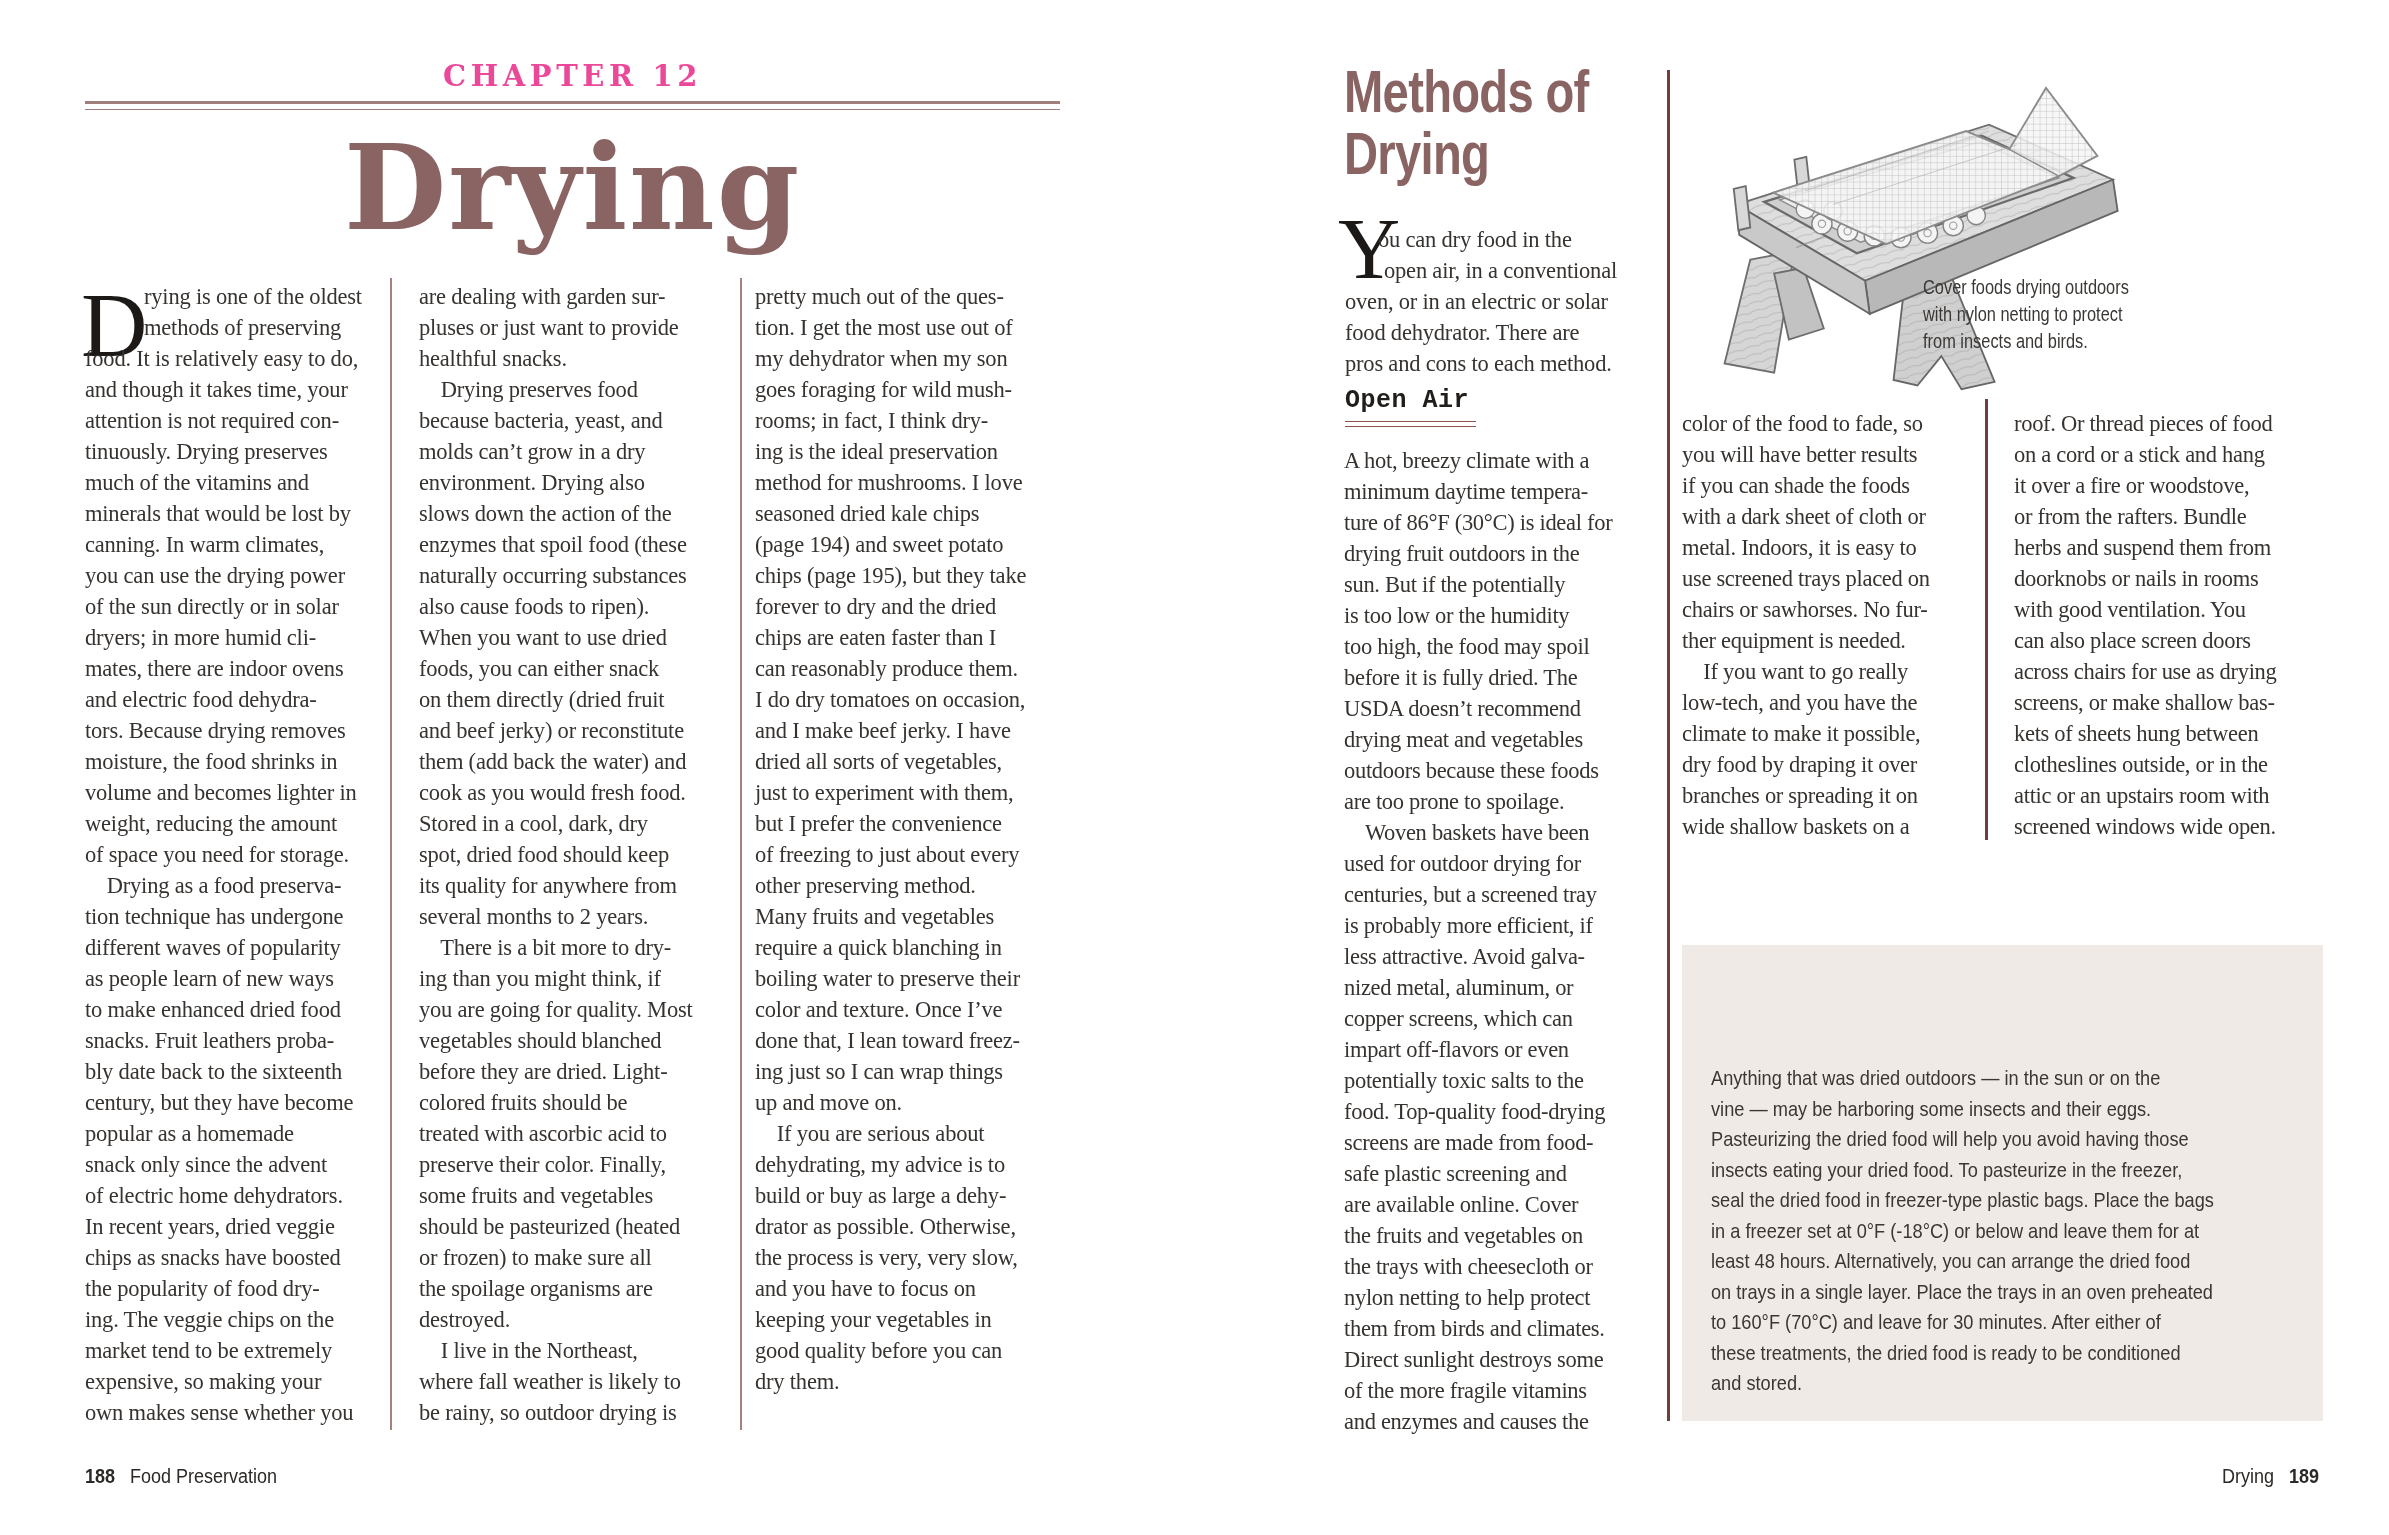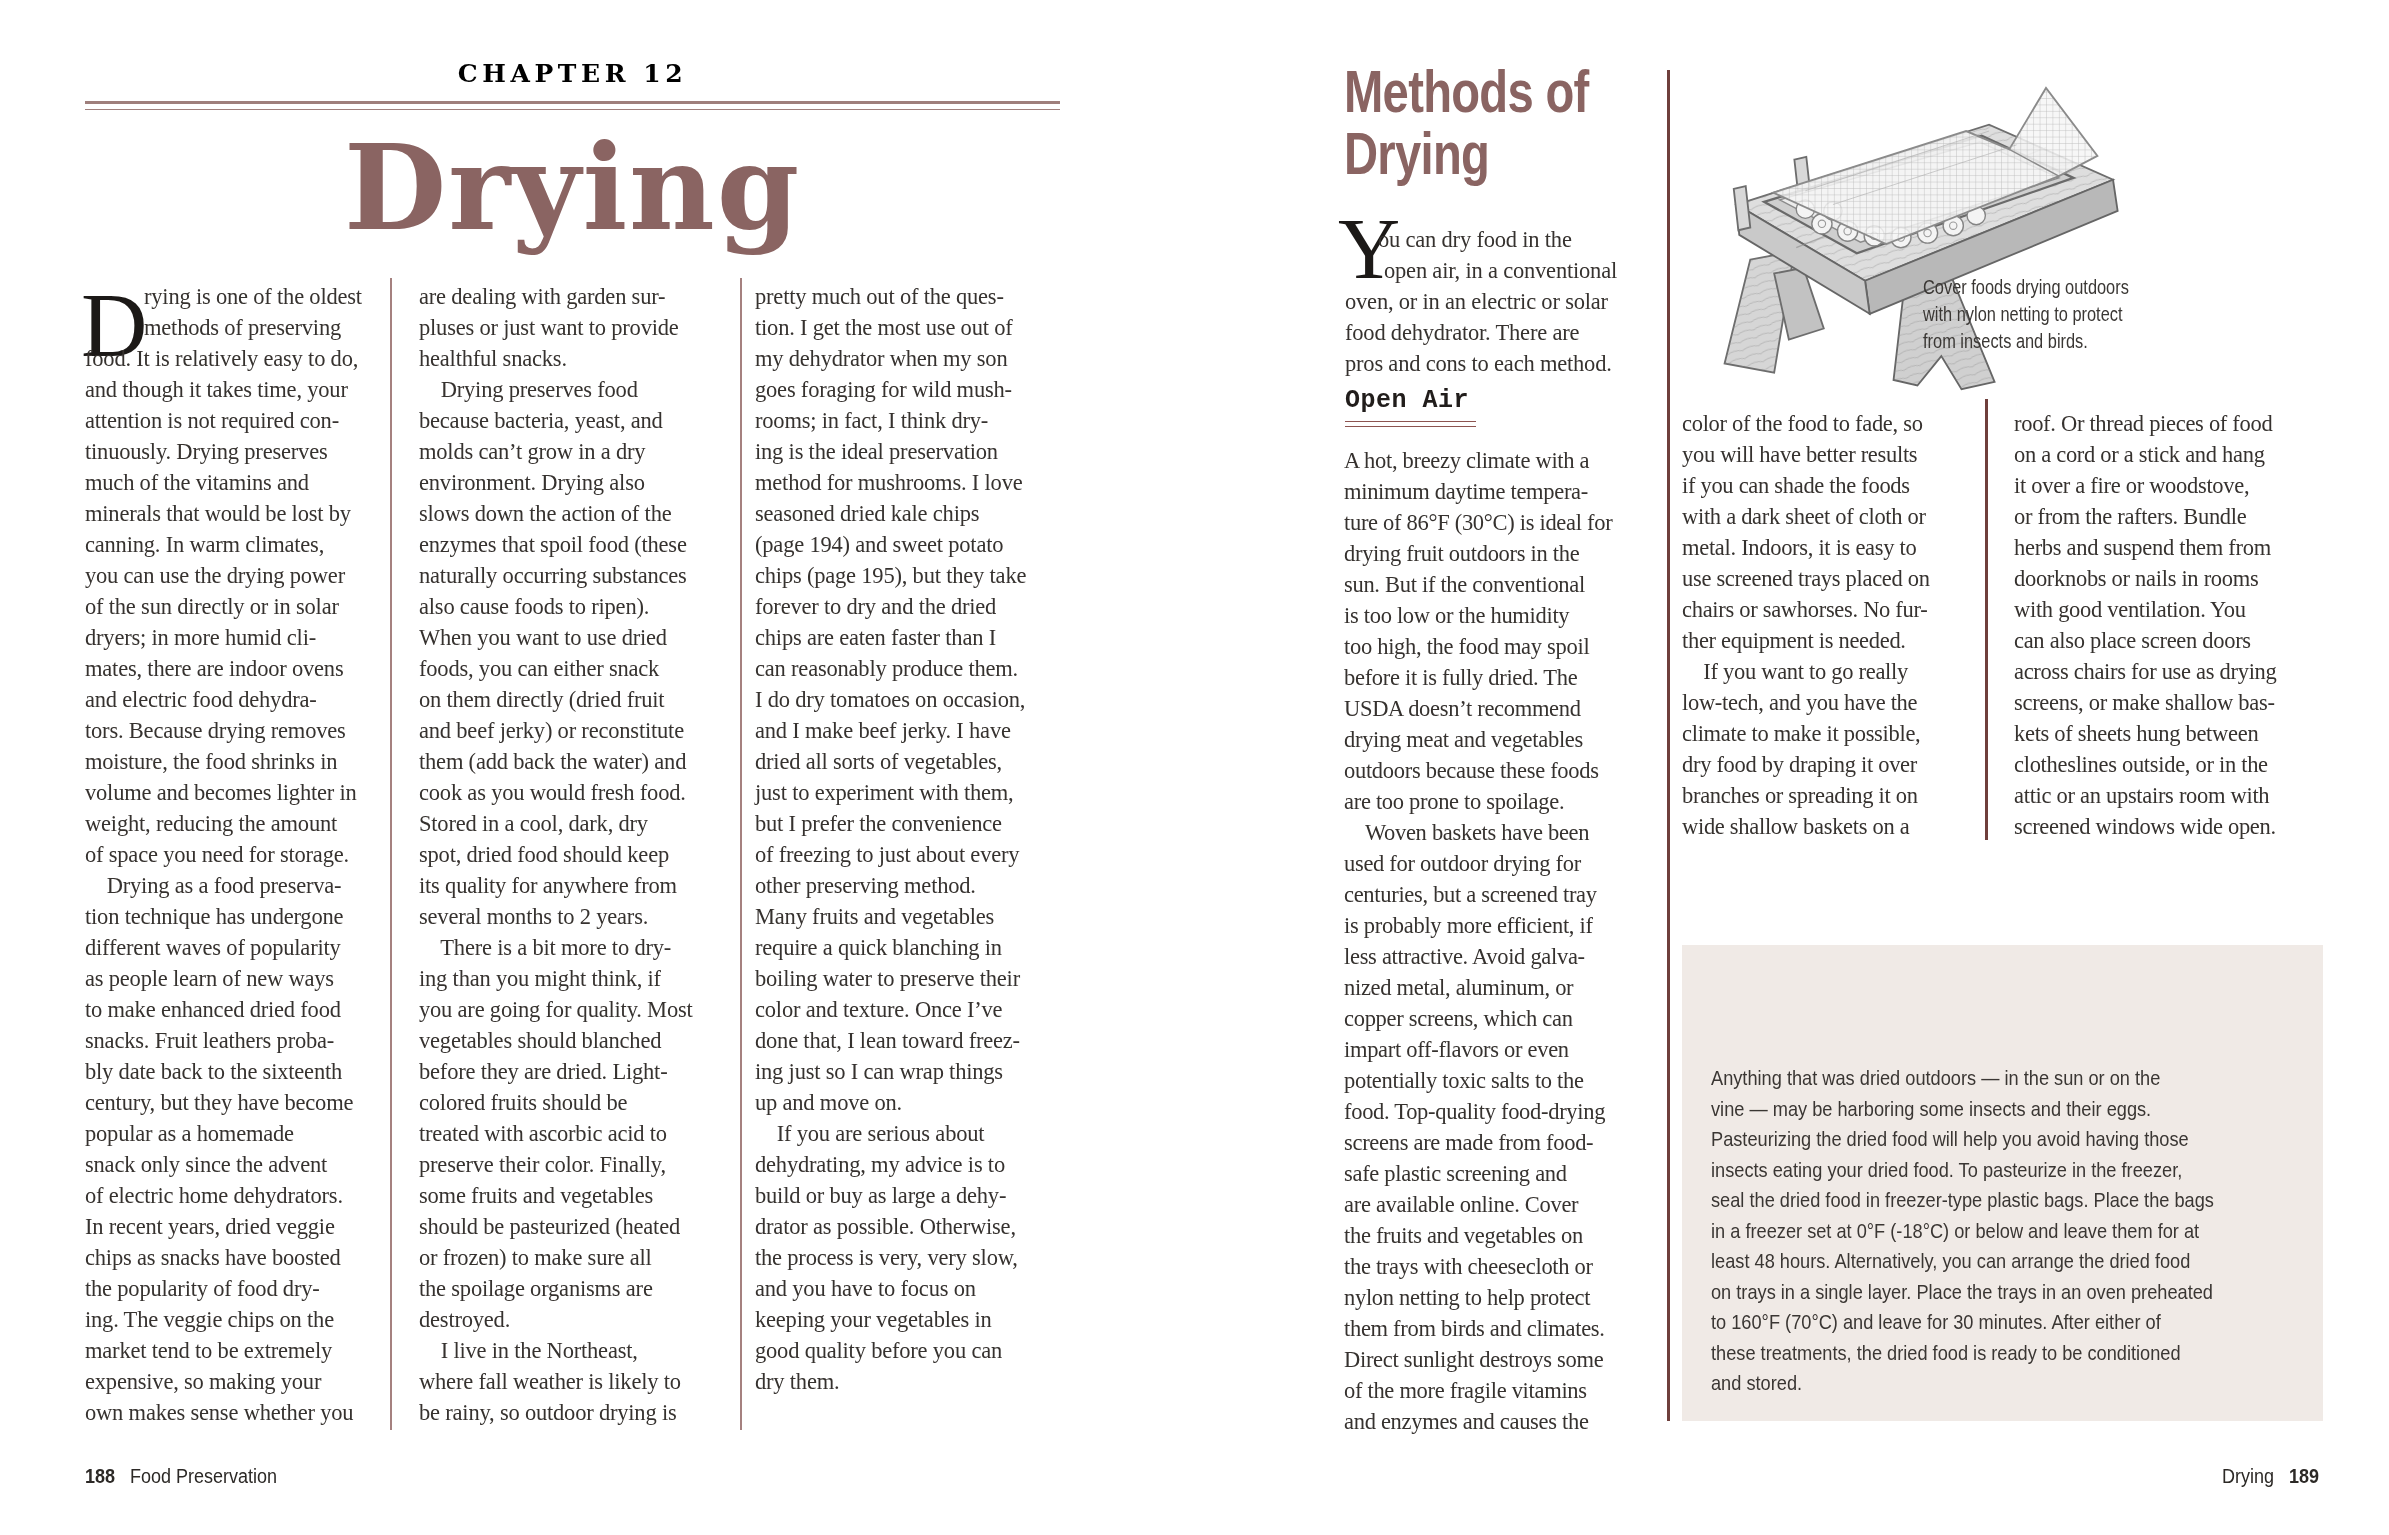--- a/index.html
+++ b/index.html
@@ -2,21 +2,21 @@
 <html style="font-size:14.7px"><head>
 <meta charset="utf-8">
 <style>
   html,body{margin:0;padding:0;background:#e8e8e8;}
   .spread{position:relative;width:2389px;height:1536px;background:#ffffff;overflow:hidden;
           font-family:"Liberation Serif", serif;color:#36322f;}
   .abs{position:absolute;}
 
   
   .chapter-label{left:85px;top:59px;width:975px;text-align:center;
-    font-family:"DejaVu Serif", serif;font-weight:700;font-size:25px;letter-spacing:4.6px;color:#000000;}
+    font-family:"DejaVu Serif", serif;font-weight:700;font-size:29px;letter-spacing:4.6px;color:#ec4899;}
   .chapter-rule{left:85px;top:101px;width:975px;height:4.6px;
     border-top:3.7px solid #9f7f7c;border-bottom:1.8px solid #9f7f7c;}
   .chapter-title{left:85px;top:114px;width:975px;text-align:center;
     font-family:"DejaVu Serif", serif;font-weight:700;font-size:118px;line-height:147px;
     color:#8a6462;letter-spacing:1.8px;}
 
   .col{font-size:22.5px;letter-spacing:-0.2px;color:#36322f;}
   .col .tl{white-space:pre;line-height:31px;height:31px;}
   .lcol1{left:85px;top:281px;width:308px;}
   .lcol2{left:419px;top:281px;width:308px;}
@@ -224,21 +224,21 @@
   </div>
 
   <div class="abs vdiv-right div-r1"></div>
   <div class="abs vdiv-right div-r2"></div>
 
   <div class="abs col rcol1">
       <div class="tl">A hot, breezy climate with a</div>
       <div class="tl">minimum daytime tempera-</div>
       <div class="tl">ture of 86°F (30°C) is ideal for</div>
       <div class="tl">drying fruit outdoors in the</div>
-      <div class="tl">sun. But if the conventional</div>
+      <div class="tl">sun. But if the potentially</div>
       <div class="tl">is too low or the humidity</div>
       <div class="tl">too high, the food may spoil</div>
       <div class="tl">before it is fully dried. The</div>
       <div class="tl">USDA doesn’t recommend</div>
       <div class="tl">drying meat and vegetables</div>
       <div class="tl">outdoors because these foods</div>
       <div class="tl">are too prone to spoilage.</div>
       <div class="tl">    Woven baskets have been</div>
       <div class="tl">used for outdoor drying for</div>
       <div class="tl">centuries, but a screened tray</div>

